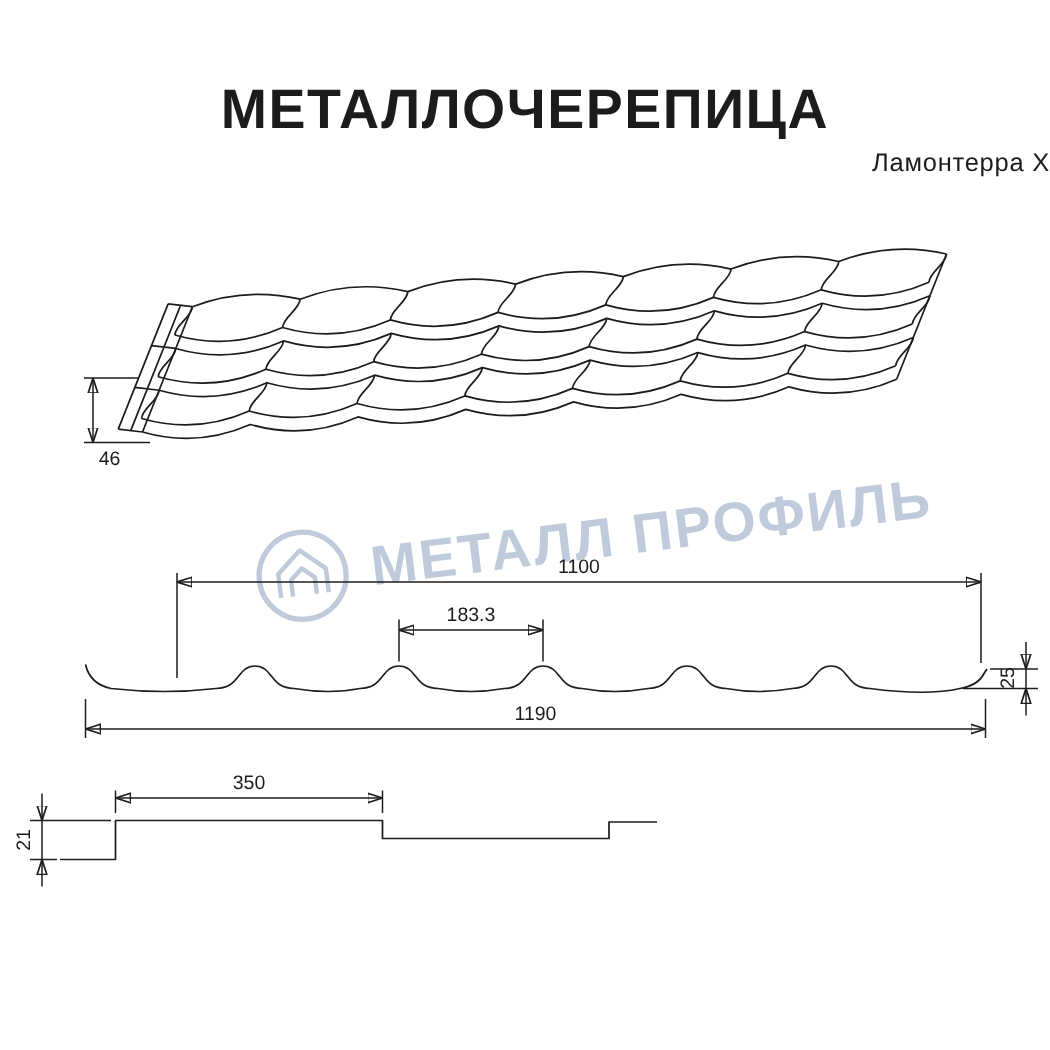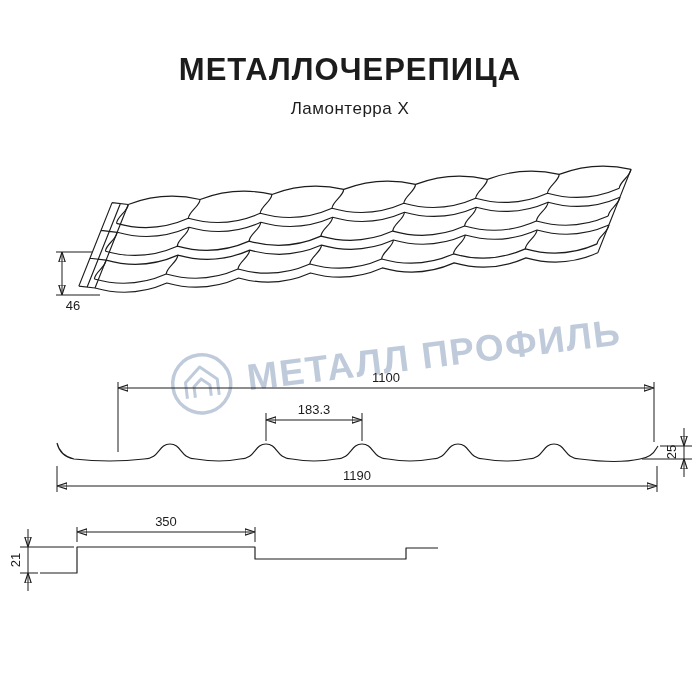--- a/index.html
+++ b/index.html
@@ -2,24 +2,24 @@
 <html><head>
 <meta charset="utf-8">
 <style>
   html,body{margin:0;padding:0;}
   body{
     width:700px;height:700px;position:relative;background:#ffffff;
     font-family:"Liberation Sans",sans-serif;overflow:hidden;color:#1c1c1c;
   }
   .title{
     position:absolute;top:52px;left:0;width:700px;text-align:center;
-    font-size:31px;font-weight:bold;letter-spacing:1px;z-index:3;
+    font-size:37px;font-weight:bold;letter-spacing:1px;z-index:3;
   }
   .subtitle{
-    position:absolute;top:99px;left:0;width:700px;text-align:center;
+    position:absolute;top:99px;left:0;width:700px;text-align:right;
     font-size:17px;font-weight:normal;letter-spacing:.5px;z-index:3;
   }
   .watermark{
     position:absolute;left:168px;top:352px;height:72px;z-index:1;
     display:flex;align-items:center;gap:12px;
     transform:rotate(-7deg);transform-origin:0 50%;
     color:#b7c4d6;opacity:.88;pointer-events:none;white-space:nowrap;
   }
   .watermark .wm-text{
     font-size:37px;font-weight:bold;letter-spacing:1.5px;

